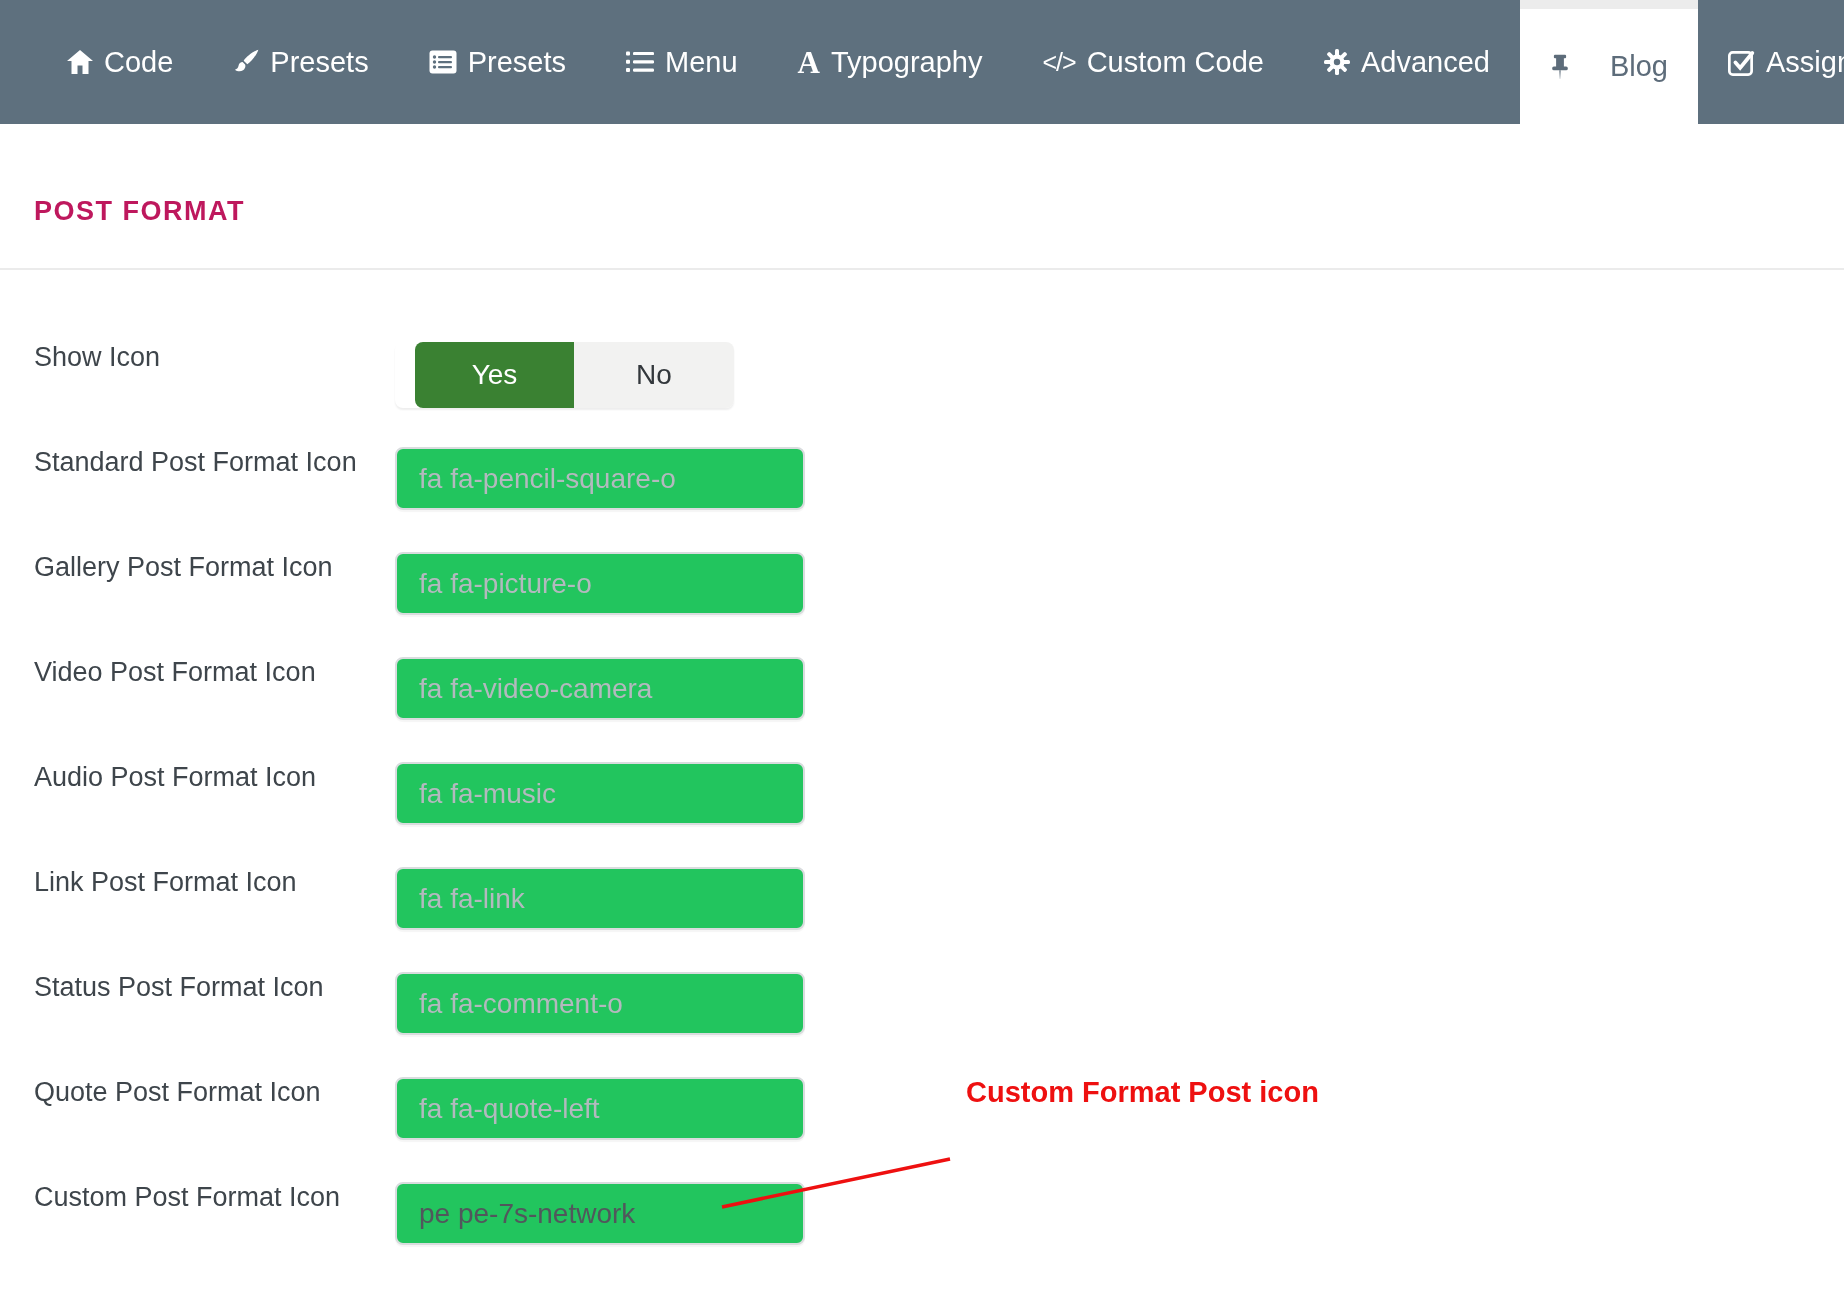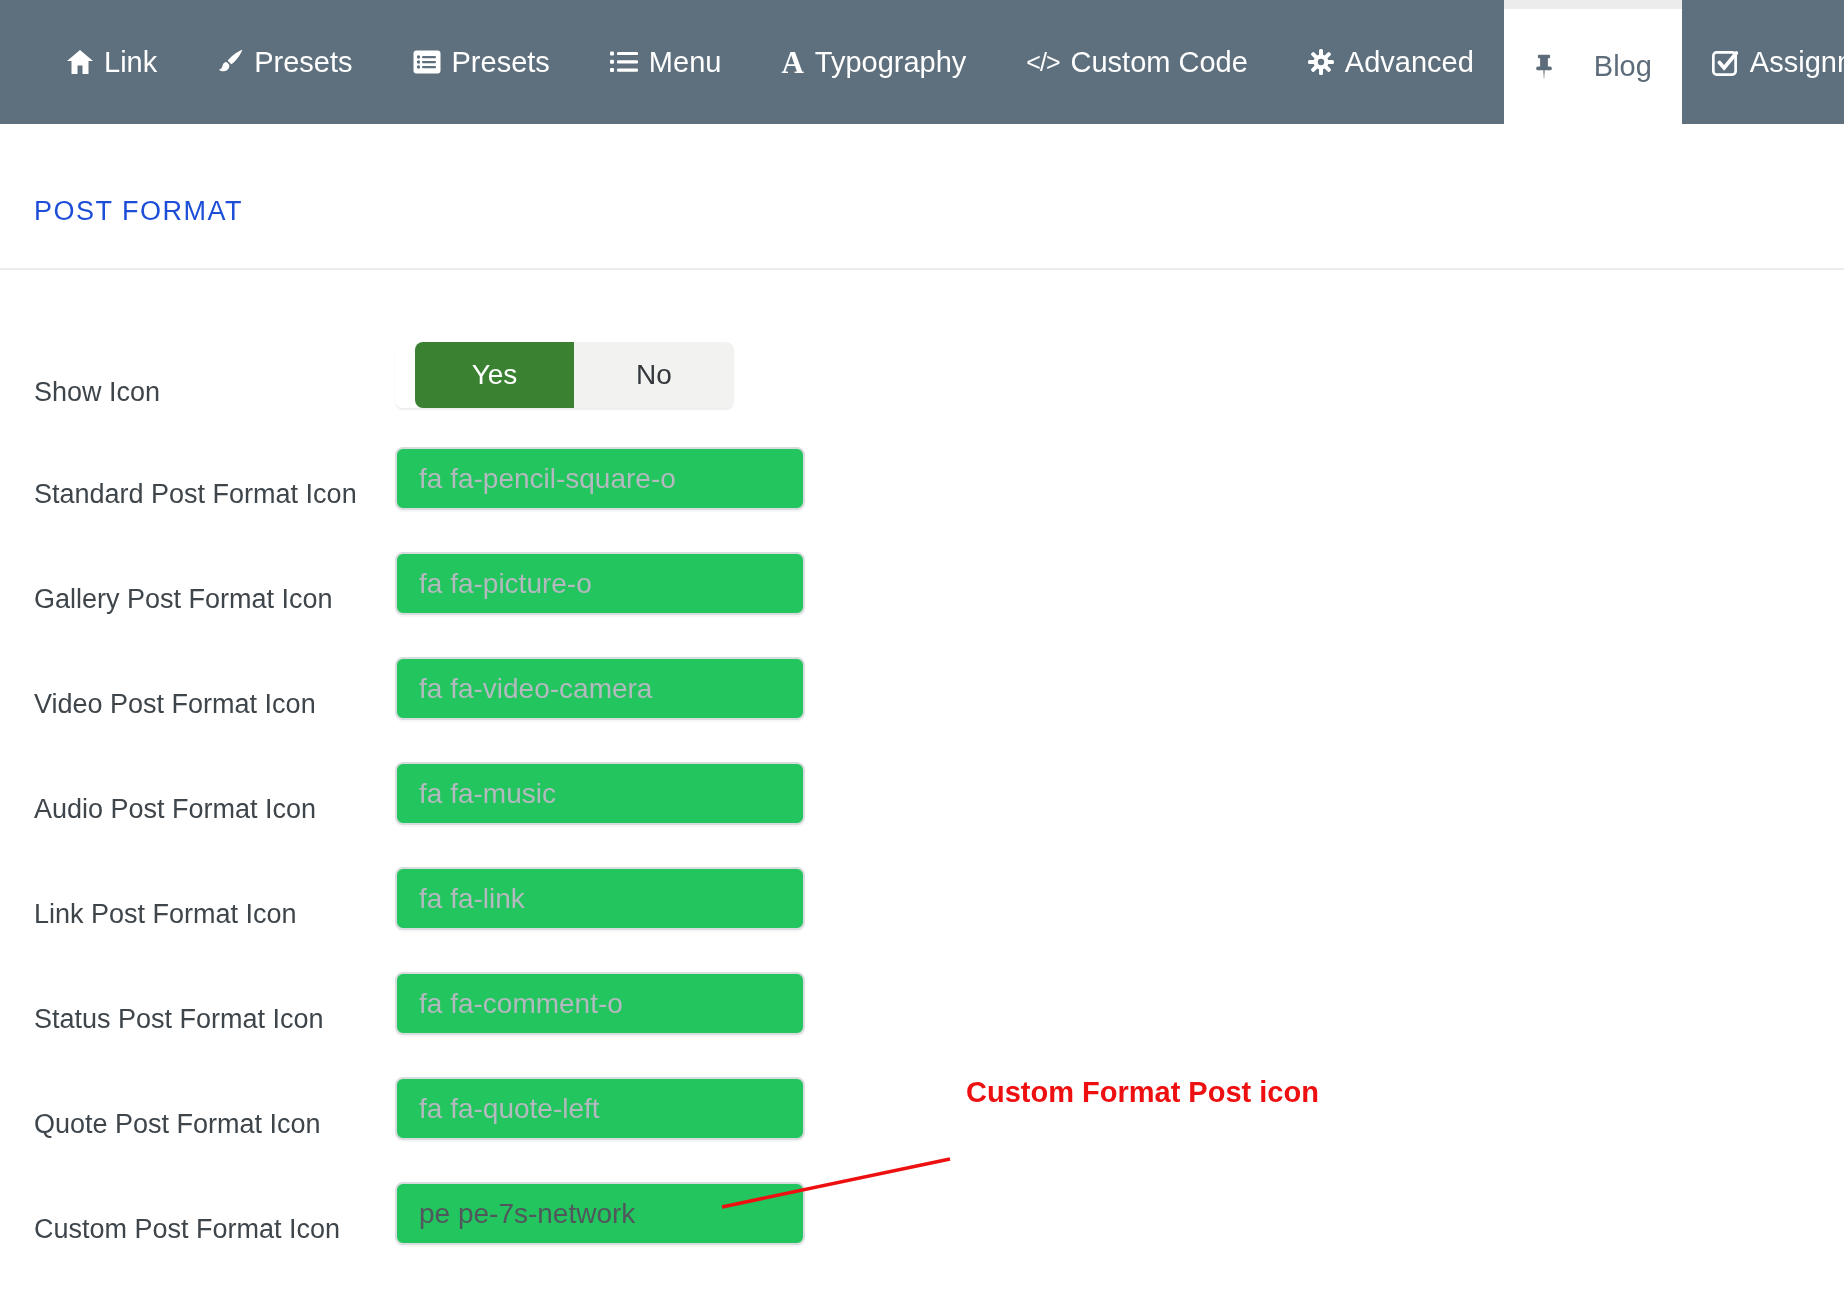--- a/index.html
+++ b/index.html
@@ -51,31 +51,31 @@
 
   
   .section-header {
     height:146px;
     border-bottom:2px solid #ebebeb;
     padding:74px 0 0 34px;
     background:#ffffff;
   }
   .section-header h1 {
     font-size:27px;
-    font-weight:normal;
+    font-weight:bold;
     letter-spacing:1.5px;
-    color:#1d4ed8;
+    color:#be185d;
     line-height:1;
   }
 
   
   .form { padding:72px 0 0 34px; }
   .row {
     display:flex;
-    align-items:flex-end;
+    align-items:flex-start;
     margin-bottom:42px;
   }
   .row.toggle-row { margin-bottom:39px; }
   .field-label {
     flex:0 0 361px;
     font-size:27px;
     color:#3e454b;
   }
   .text-input {
     width:410px;
@@ -140,21 +140,21 @@
 <body>
 
 <nav class="navbar">
 
   <div class="nav-item">
     <span class="nav-icon">
       <svg width="26" height="24" viewBox="0 0 26 24" fill="currentColor">
           <path d="M13 0 L26 11 H21.5 V24 H15.5 V15.5 H10.5 V24 H4.5 V11 H0 Z"></path>
         </svg>
     </span>
-    <span>Link</span>
+    <span>Code</span>
   </div>
 
   <div class="nav-item">
     <span class="nav-icon">
       <svg width="26" height="26" viewBox="0 0 20 20" fill="currentColor">
           <path d="M19.5 0.5 C15.5 1.8 10.2 6 8.2 9 L11 11.8 C14 9.8 18.2 4.5 19.5 0.5 Z M7.4 10 C5.8 10 4.6 11 4.3 12.6 C4 14.4 3.2 15.3 1.5 15.9 C3.2 17.4 5.9 17.6 7.7 16.4 C9.3 15.3 9.9 13.4 9.3 11.9 Z"></path>
         </svg>
     </span>
     <span>Presets</span>
   </div>

